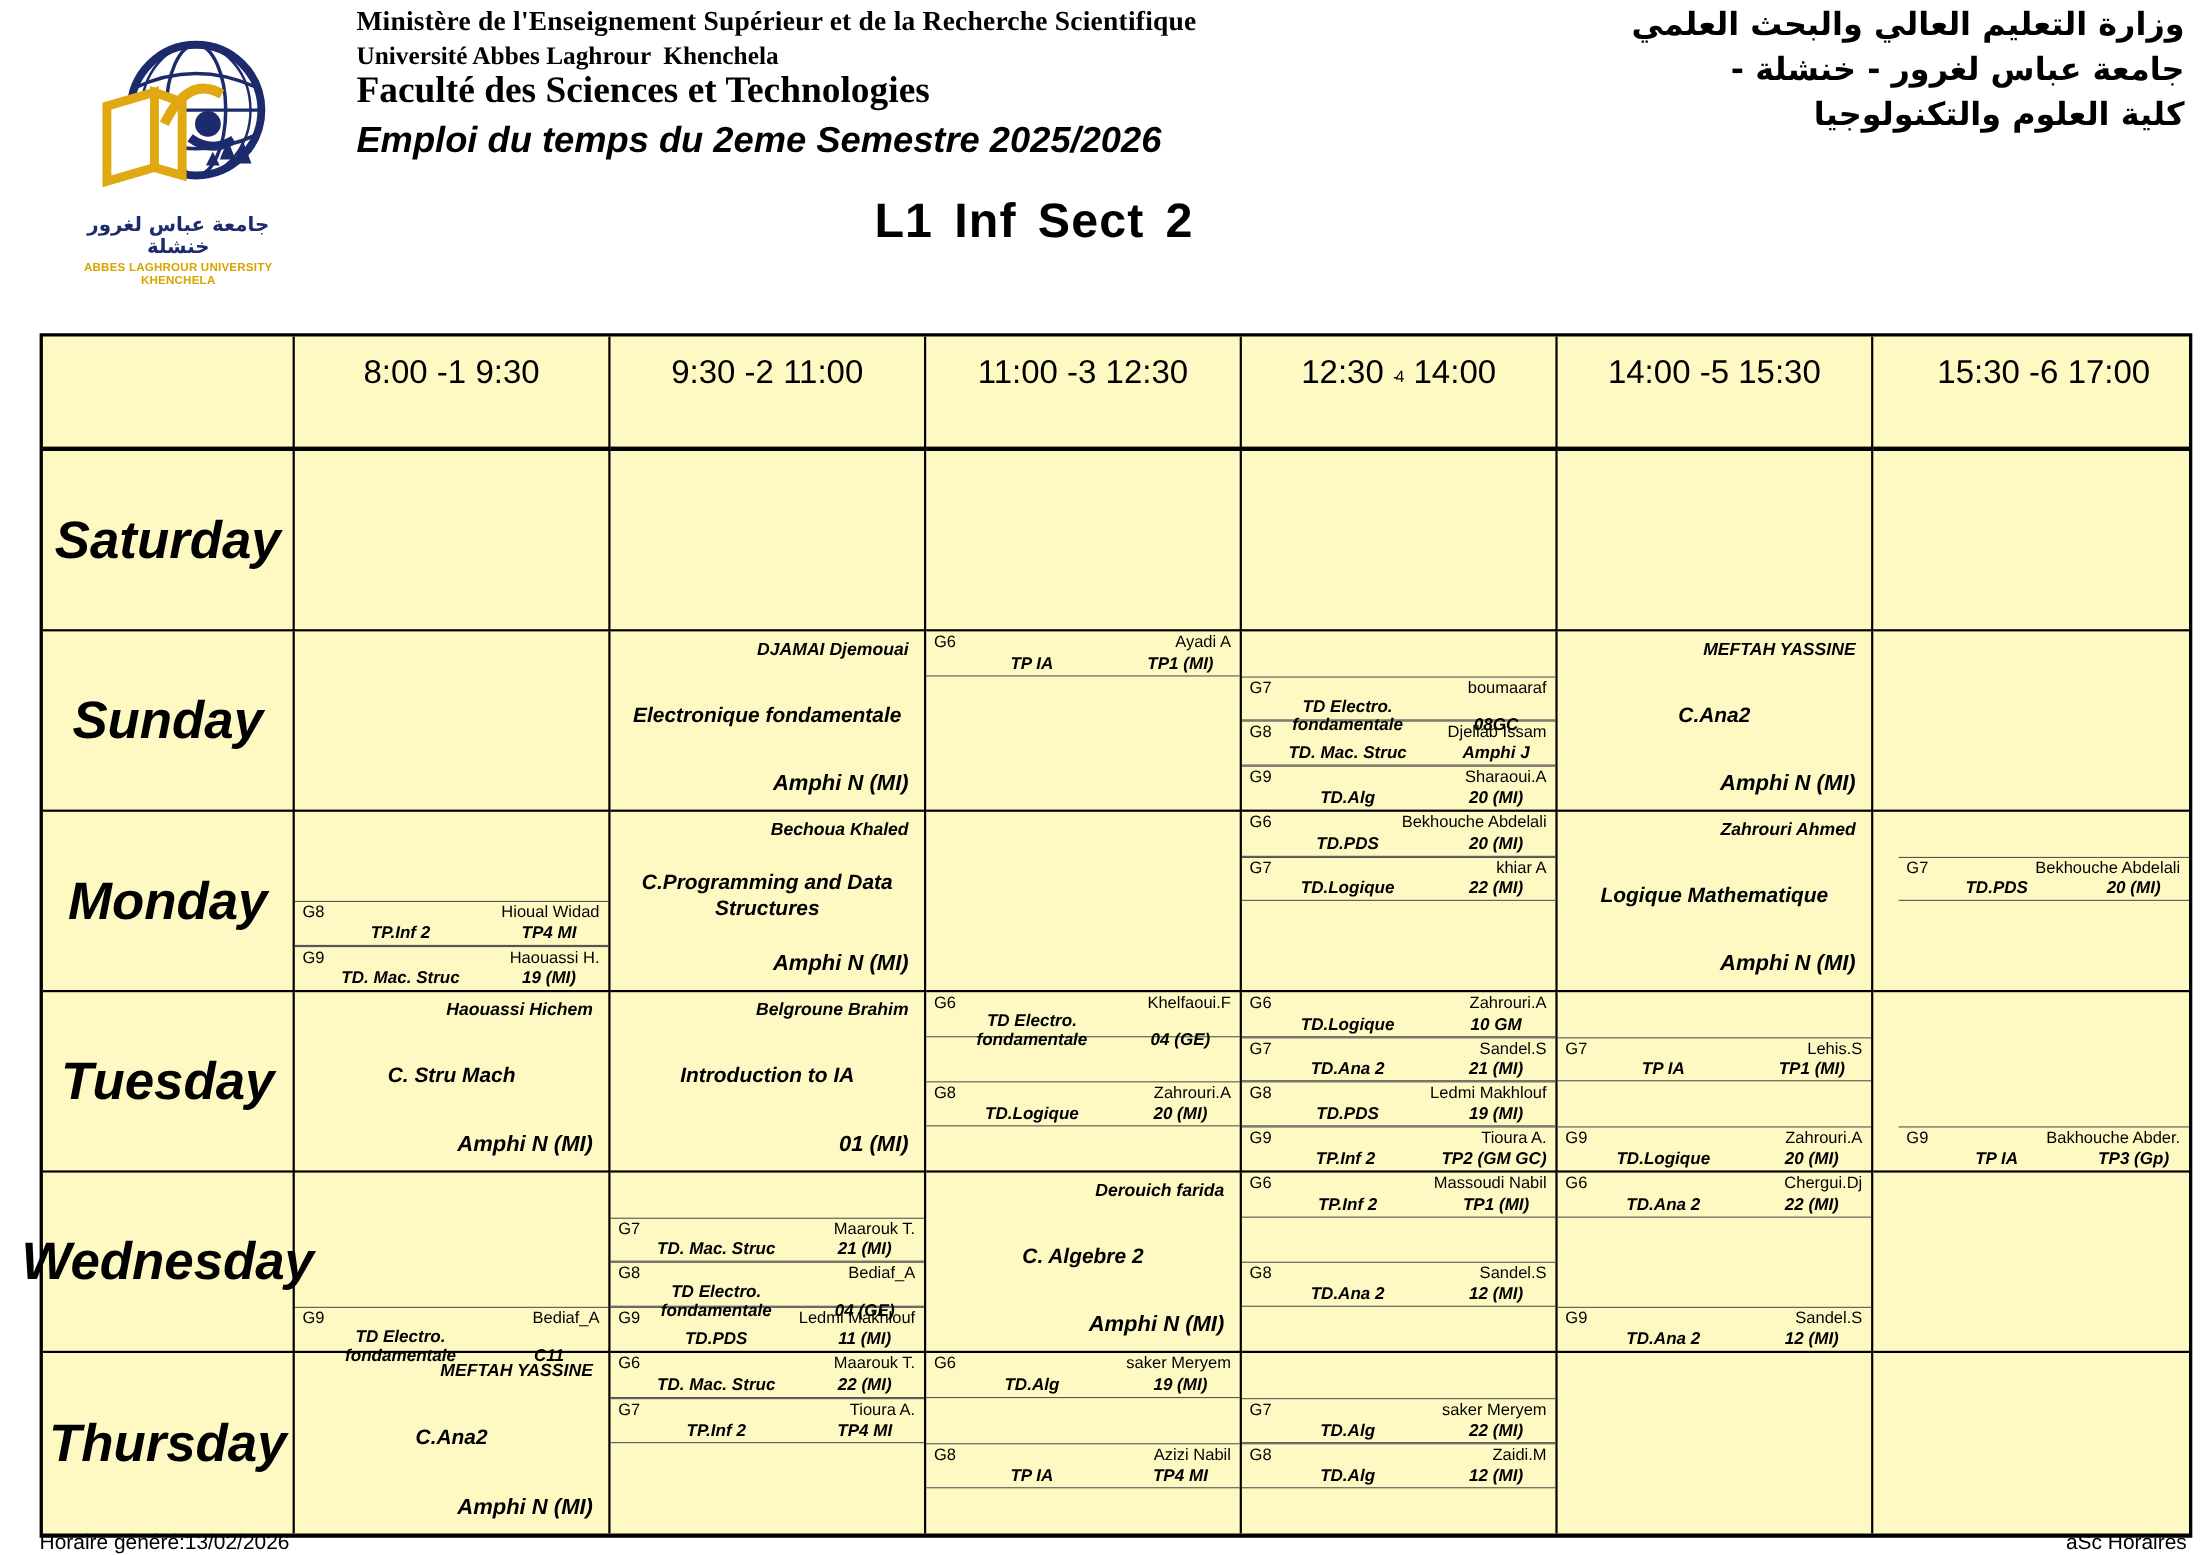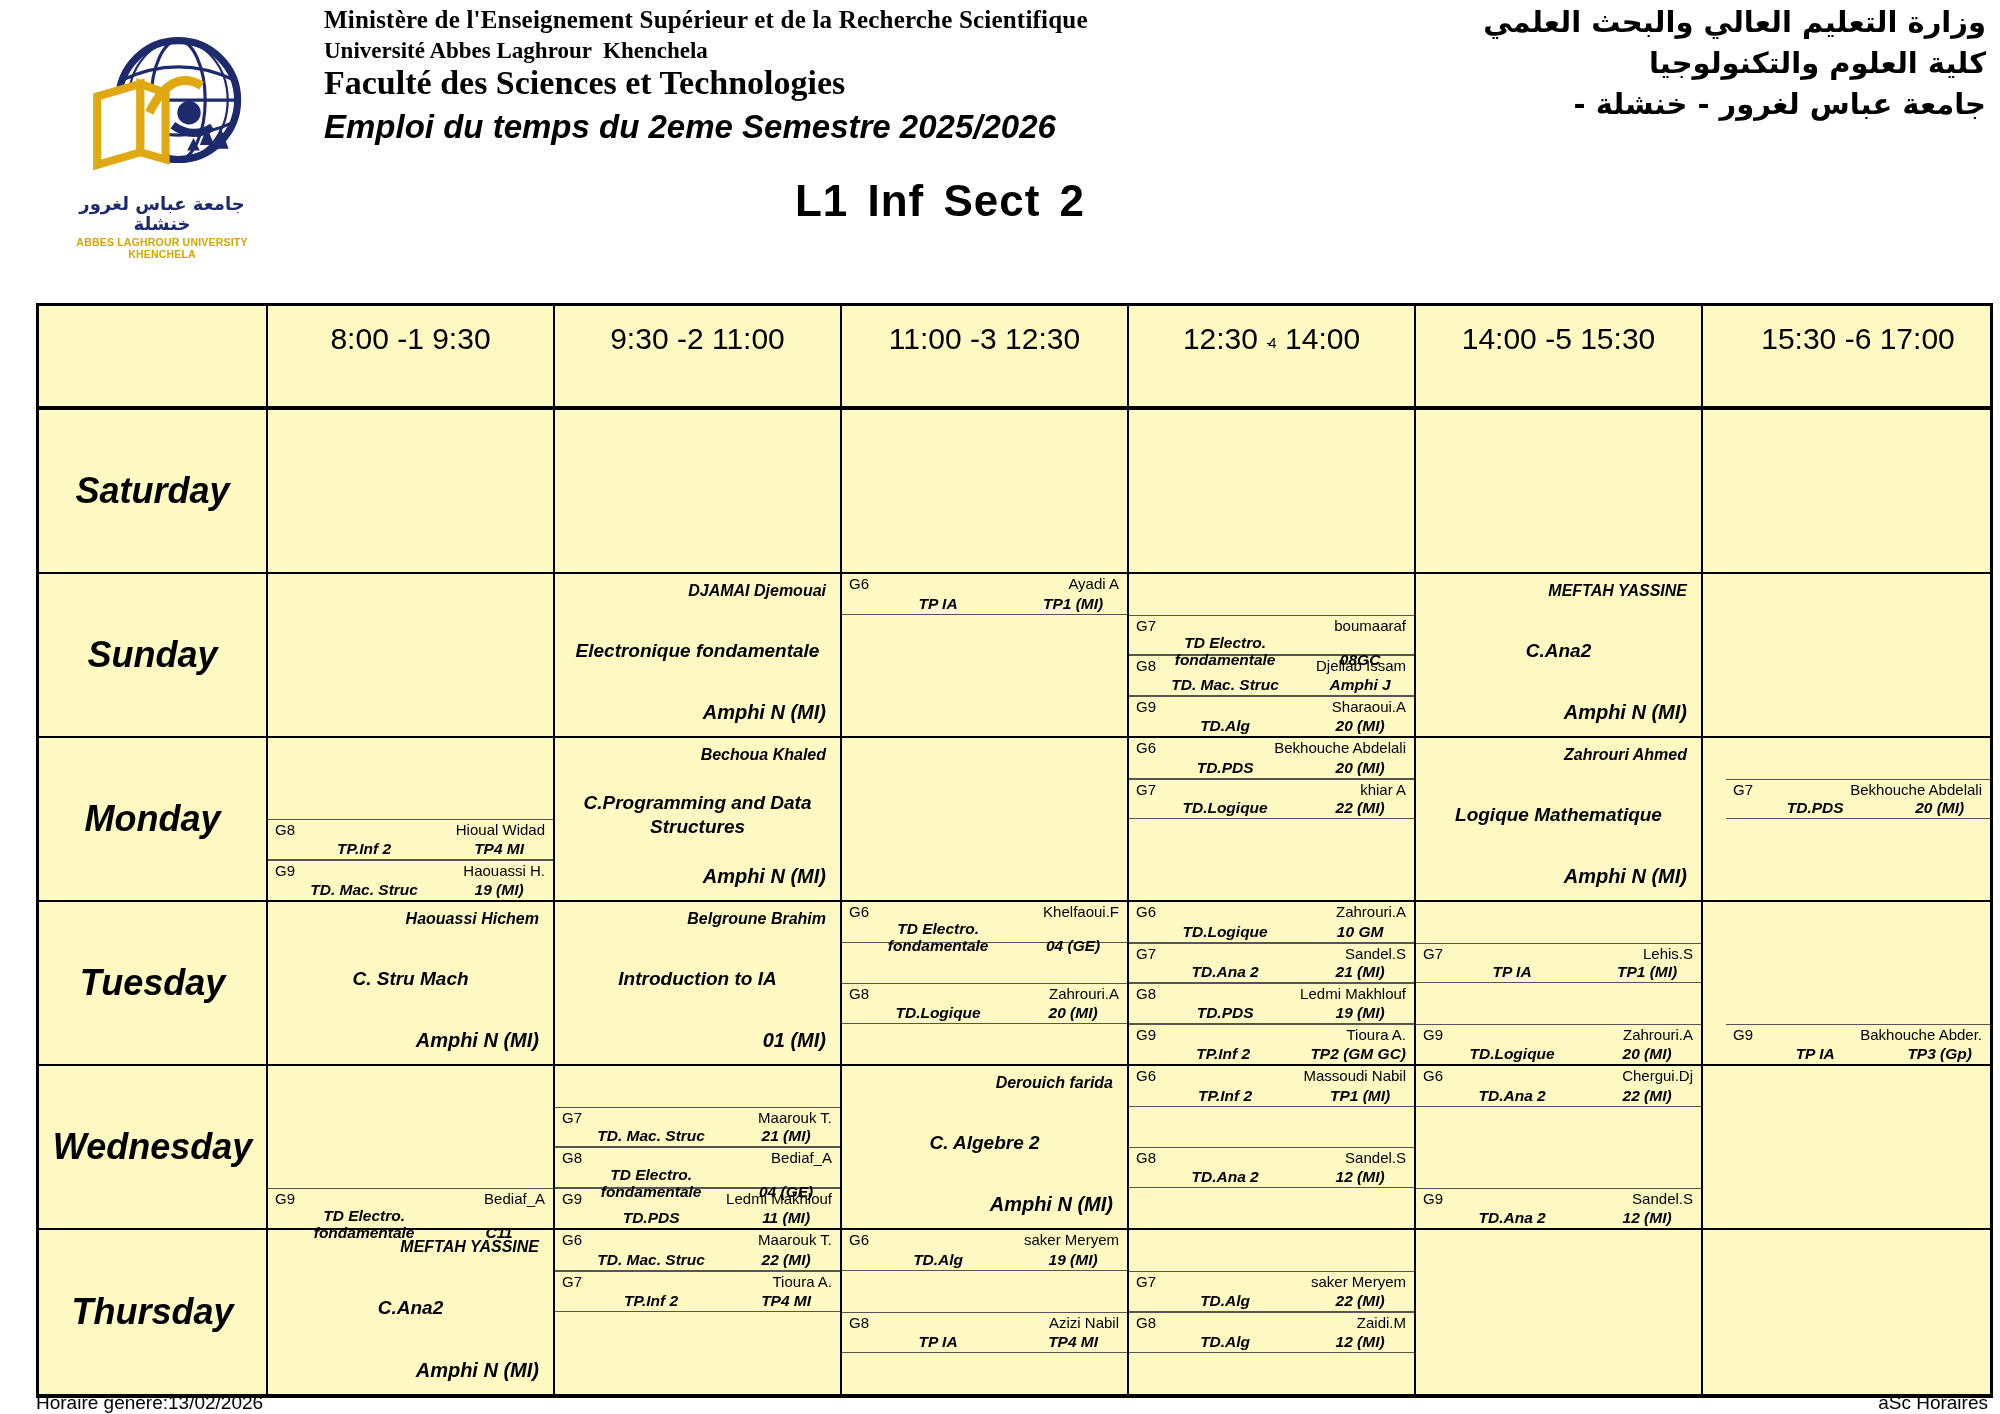--- a/index.html
+++ b/index.html
@@ -38,21 +38,21 @@
   }
   .cell { border-right:2px solid #000; border-bottom:2px solid #000; position:relative; overflow:visible; }
   .cell.cr0 { border-right:none;padding-left:23px; }
   .cell.cb0 { border-bottom:none; }
   .cell.hdr { font-size:30px; text-align:center; padding-top:16px; border-bottom-width:4px; }
   .cell.corner { border-bottom-width:4px; }
   .sep { }
   .sep-sm { font-size:15px; letter-spacing:-3px; margin-right:3px; vertical-align:1px; }
 
   .dayname { display:flex; align-items:center; justify-content:center;
-    font-size:36px; font-weight:bold; font-style:italic; white-space:nowrap; }
+    font-size:48px; font-weight:bold; font-style:italic; white-space:nowrap; }
 
   
   .full { position:absolute; inset:0; display:flex; flex-direction:column; }
   .fteacher { text-align:right; padding:8px 14px 0 0; font-size:16px; font-weight:bold; font-style:italic; }
   .fsubject { flex:1; display:flex; align-items:center; justify-content:center; text-align:center;
     font-size:19px; font-weight:bold; font-style:italic; padding:0 12px; line-height:24px; }
   .froom { text-align:right; padding:0 14px 12px 0; font-size:20px; font-weight:bold; font-style:italic; }
 
   
   .slot { height:25%; display:flex; flex-direction:column; justify-content:space-between; }
@@ -99,22 +99,22 @@
 
 <div class="fr-block">
   <div class="fr-min">Ministère de l'Enseignement Supérieur et de la Recherche Scientifique</div>
   <div class="fr-uni">Université Abbes Laghrour  Khenchela</div>
   <div class="fr-fac">Faculté des Sciences et Technologies</div>
   <div class="fr-emploi">Emploi du temps du 2eme Semestre 2025/2026</div>
 </div>
 
 <div class="ar-block">
   <div>وزارة التعليم العالي والبحث العلمي</div>
+  <div>جامعة عباس لغرور - خنشلة -</div>
   <div>كلية العلوم والتكنولوجيا</div>
-  <div>جامعة عباس لغرور - خنشلة -</div>
 </div>
 
 <div class="sect-title">L1 Inf Sect 2</div>
 
 <div id="grid">
     <div class="cell corner"></div>
     <div class="cell hdr"><span>8:00 </span><span class="sep">-1</span><span> 9:30</span></div>
     <div class="cell hdr"><span>9:30 </span><span class="sep">-2</span><span> 11:00</span></div>
     <div class="cell hdr"><span>11:00 </span><span class="sep">-3</span><span> 12:30</span></div>
     <div class="cell hdr"><span>12:30 </span><span class="sep sep-sm">-4</span><span> 14:00</span></div>

